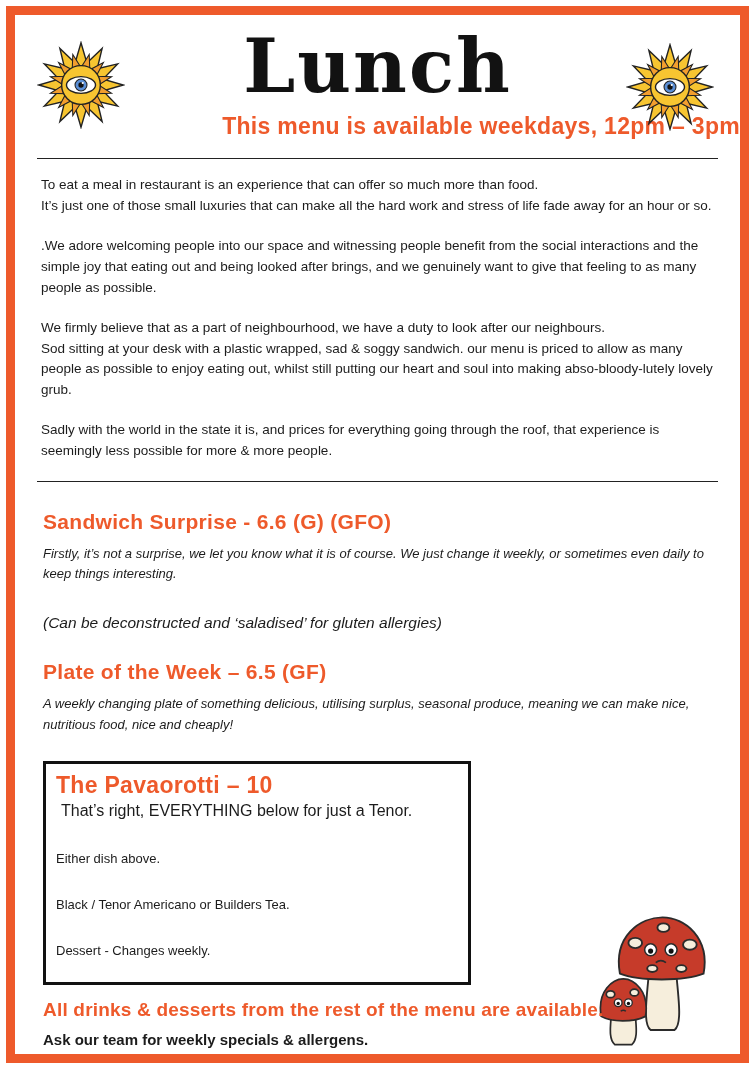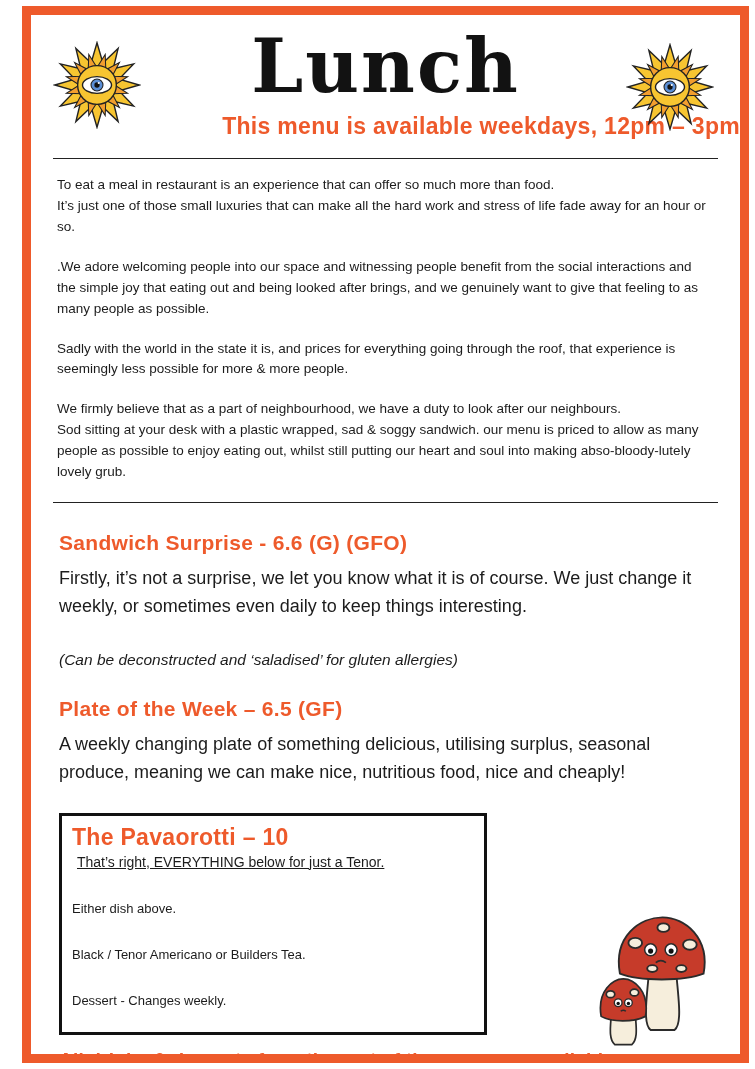--- a/index.html
+++ b/index.html
@@ -9,21 +9,20 @@
     background: #ffffff;
     font-family: "Liberation Sans", sans-serif;
     color: #1c1c1c;
     position: relative;
   }
   .frame {
     position: absolute; inset: 6px;
     border: 9px solid var(--accent, #E4592B);
     background: #ffffff;
     overflow: hidden;
-    margin-left: 16px;
   }
   .sun { position: absolute; width: 88px; height: 88px; }
   .sun-left  { left: 22px; top: 26px; }
   .sun-right { right: 26px; top: 28px; }
 
   .title {
     margin-top: 14px;
     text-align: center;
     font-family: "DejaVu Serif", serif;
     font-weight: bold;
@@ -55,23 +54,24 @@
   }
   .menu { padding: 0 34px 0 28px; }
   .item-heading {
     color: var(--accent, #EE5A2B);
     font-size: 21px;
     font-weight: bold;
     letter-spacing: 0.3px;
     margin: 28px 0 10px 0;
   }
   .item-desc {
-    font-size: 18px;
+    font-size: 13px;
     line-height: 1.55;
     max-width: 690px;
+    font-style: italic;
   }
   .item-note {
     font-style: italic;
     font-size: 15.5px;
     margin-top: 30px;
   }
   .deal-box {
     margin-top: 26px;
     width: 428px;
     border: 3px solid #111;
@@ -79,21 +79,21 @@
     background: #fff;
     position: relative;
     z-index: 2;
   }
   .deal-heading {
     color: var(--accent, #EE5A2B);
     font-size: 23px;
     font-weight: bold;
     letter-spacing: 0.3px;
   }
-  .deal-tagline { font-size: 14px; margin: 3px 0 0 5px; text-decoration: underline; }
+  .deal-tagline { font-size: 16px; margin: 3px 0 0 5px; }
   .deal-line { font-size: 13px; margin-top: 31px; }
   .footer-orange {
     margin-top: 14px;
     color: var(--accent, #EE5A2B);
     font-weight: bold;
     font-size: 19px;
     letter-spacing: 0.2px;
     position: relative; z-index: 2;
   }
   .footer-black {
@@ -140,23 +140,23 @@
 
   <h1 class="title">Lunch</h1>
   <div class="subtitle">This menu is available weekdays, 12pm – 3pm</div>
 
   <hr class="rule">
 
   <div class="intro">
     <p>To eat a meal in restaurant is an experience that can offer so much more than food.
 It’s just one of those small luxuries that can make all the hard work and stress of life fade away for an hour or so.</p>
     <p>.We adore welcoming people into our space and witnessing people benefit from the social interactions and the simple joy that eating out and being looked after brings, and we genuinely want to give that feeling to as many people as possible.</p>
-    <p>Sadly with the world in the state it is, and prices for everything going through the roof, that experience is seemingly less possible for more &amp; more people.</p>
     <p>We firmly believe that as a part of neighbourhood, we have a duty to look after our neighbours.
 Sod sitting at your desk with a plastic wrapped, sad &amp; soggy sandwich. our menu is priced to allow as many people as possible to enjoy eating out, whilst still putting our heart and soul into making abso-bloody-lutely lovely grub.</p>
+    <p>Sadly with the world in the state it is, and prices for everything going through the roof, that experience is seemingly less possible for more &amp; more people.</p>
   </div>
 
   <hr class="rule">
 
   <section class="menu">
 
     <h2 class="item-heading">Sandwich Surprise  - 6.6 (G) (GFO)</h2>
     <p class="item-desc">Firstly, it’s not a surprise, we let you know what it is of course. We just change it weekly, or sometimes even daily to keep things interesting.</p>
     <p class="item-note">(Can be deconstructed and ‘saladised’ for gluten allergies)</p>
 

